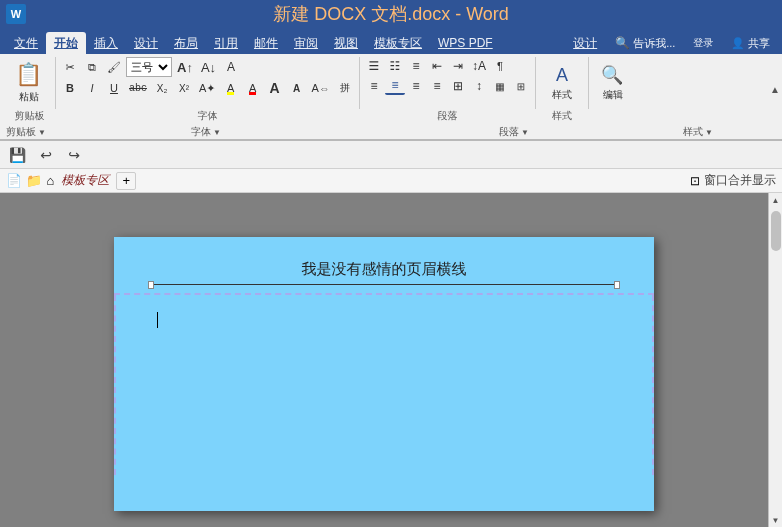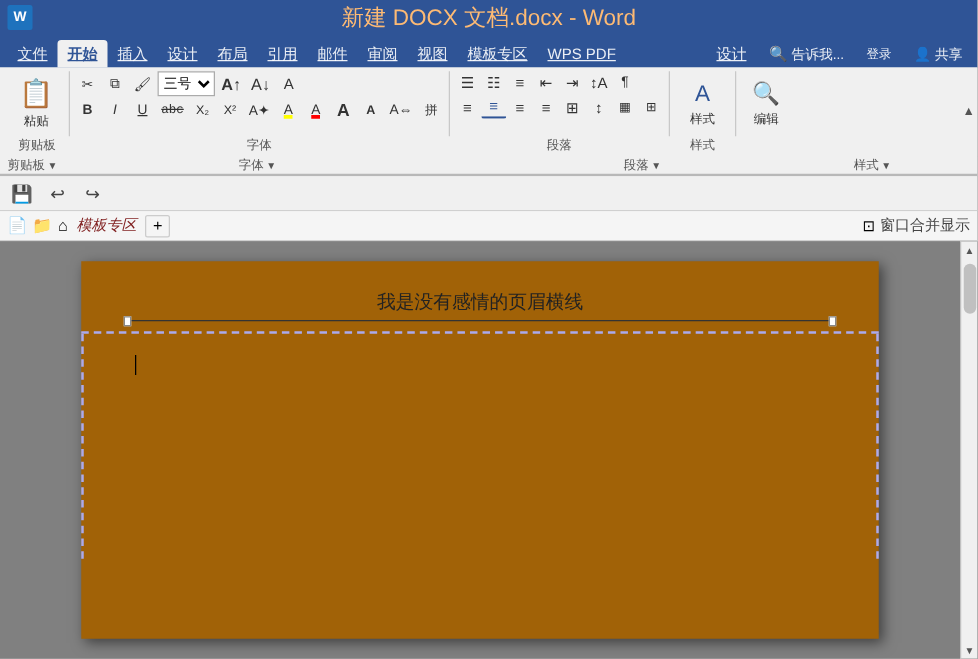--- a/index.html
+++ b/index.html
@@ -377,21 +377,21 @@
     <span style="width:20px;height:18px;border:1px solid #ccc;display:flex;align-items:center;justify-content:center;cursor:pointer;font-size:13px;border-radius:2px;">+</span>
 
     <div style="flex:1;display:flex;justify-content:flex-end;align-items:center;gap:4px;">
       <span style="font-size:12px;">⊡</span>
       <span style="font-size:12px;color:#444;">窗口合并显示</span>
     </div>
   </div>
 
   <div class="content-area">
     <div style="flex:1;background:#808080;display:flex;justify-content:center;padding:16px 20px;overflow:hidden;">
-      <div style="background:#a16207;width:638px;min-height:250px;box-shadow:3px 3px 10px rgba(0,0,0,0.5);position:relative;">
+      <div style="background:#7dd3fc;width:540px;min-height:250px;box-shadow:3px 3px 10px rgba(0,0,0,0.5);position:relative;margin-top:28px;">
 
         <div style="height:58px;border-bottom:2px dashed #aaaaee;position:relative;">
 
           <div style="position:absolute;bottom:14px;left:50%;transform:translateX(-50%);font-size:15px;color:#222;font-family:'宋体',SimSun,serif;white-space:nowrap;">我是没有感情的页眉横线</div>
 
           <div style="position:absolute;bottom:8px;left:38px;right:38px;height:1px;background:#333;"></div>
 
           <div style="position:absolute;bottom:4px;left:34px;width:6px;height:8px;border:1px solid #888;background:white;cursor:ew-resize;"></div>
           <div style="position:absolute;bottom:4px;right:34px;width:6px;height:8px;border:1px solid #888;background:white;cursor:ew-resize;"></div>
         </div>

